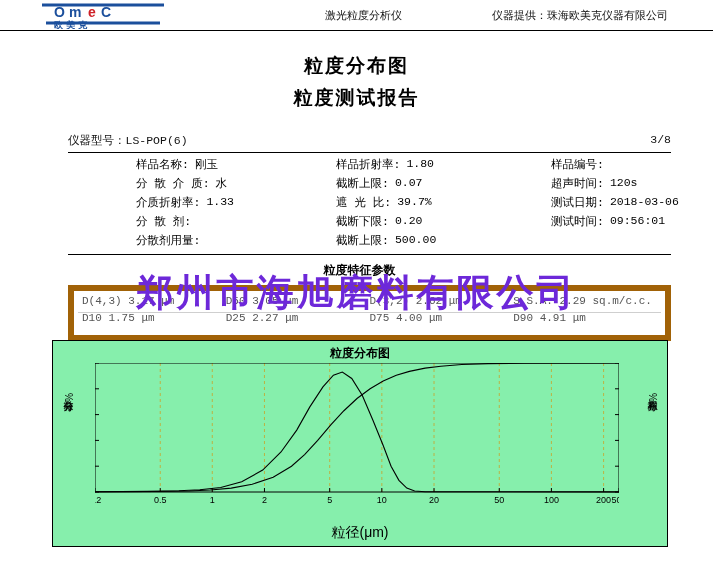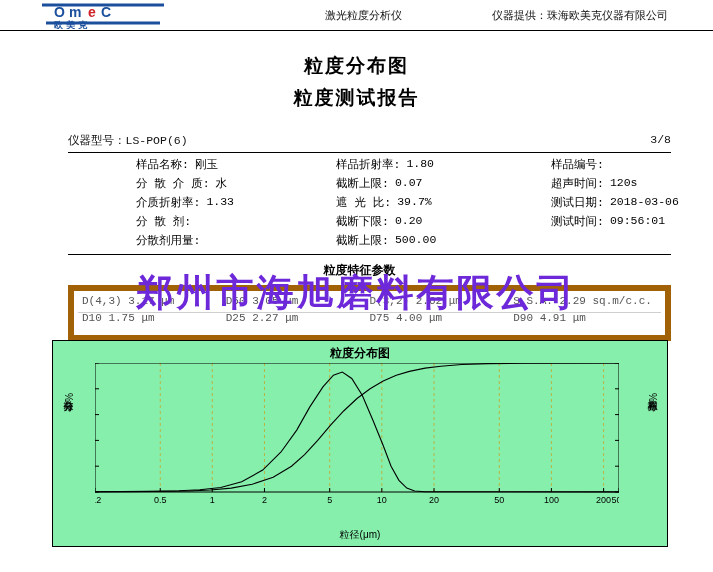--- a/index.html
+++ b/index.html
@@ -187,21 +187,21 @@
     writing-mode: vertical-rl;
     color: #000;
   }
   .axis-label-left { left: 8px; top: 52px; }
   .axis-label-right { right: 8px; top: 52px; }
   .axis-label-bottom {
     position: absolute;
     width: 100%;
     text-align: center;
     bottom: 4px;
-    font-size: 10px;
+    font-size: 14px;
     color: #000;
   }
   .tick-text {
     font-family: "Liberation Sans", sans-serif;
     font-size: 9px;
     fill: #000;
   }
 </style>
 </head>
 <body>

